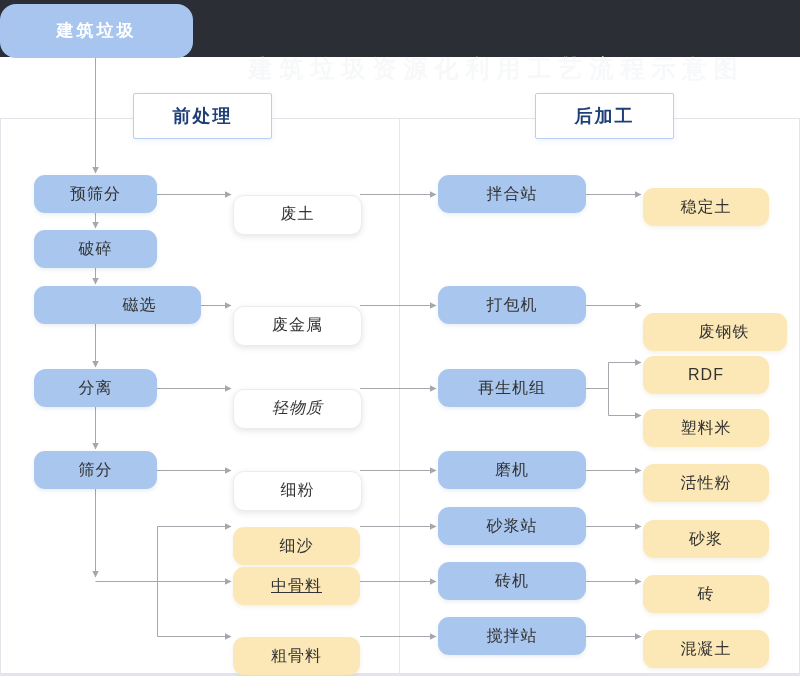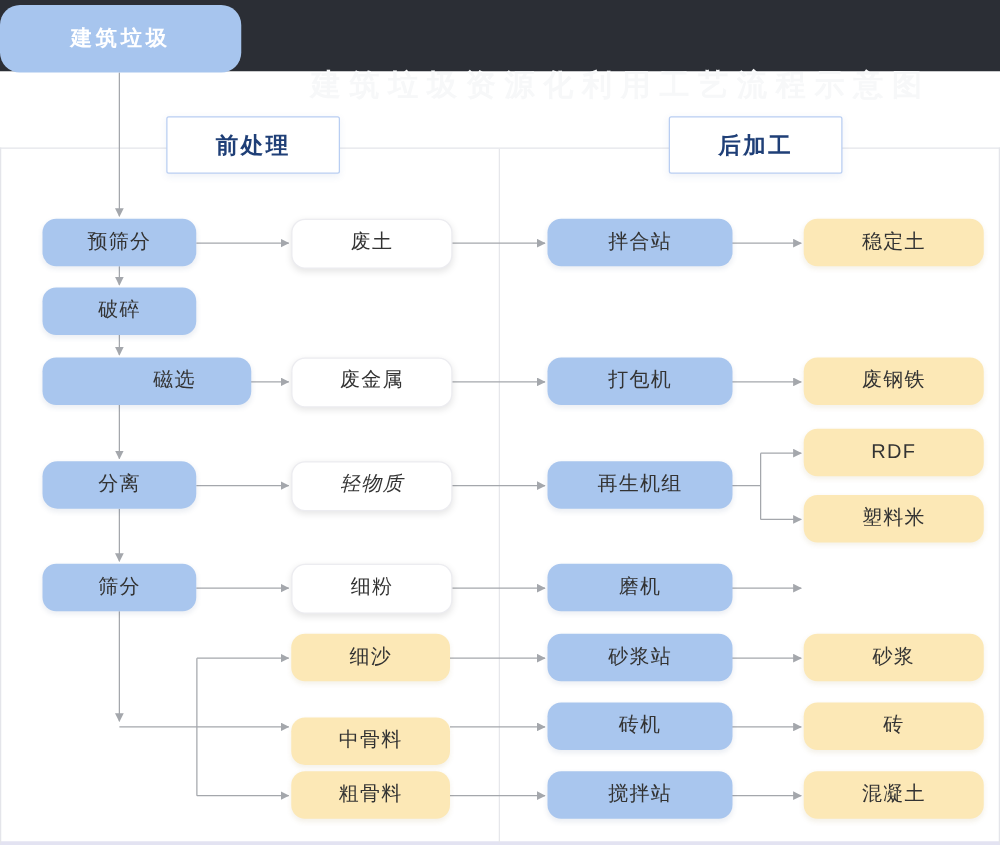--- a/index.html
+++ b/index.html
@@ -38,23 +38,23 @@
   }
   
   .node{
     position:absolute;height:38px;line-height:38px;text-align:center;border-radius:11px;
     font-size:16px;font-weight:500;color:var(--box-text,#333);letter-spacing:1px;white-space:nowrap;
   }
   .node.blue{background:var(--box-blue,#a9c6ee);box-shadow:0 2px 4px rgba(60,90,140,.10);}
   .node.yellow{background:var(--box-yellow,#fce8b6);box-shadow:0 2px 4px rgba(150,120,40,.10);}
   .node.white{background:var(--box-white,#fff);border:1px solid #ececf0;line-height:36px;box-shadow:0 2px 6px rgba(0,0,0,.10);}
   .c1{left:34px;width:123px;}
-  .c2{left:233px;width:127px;}
+  .c2{left:233px;width:127px;margin-top:20px;}
   .c3{left:438px;width:148px;}
-  .c4{left:643px;width:144px;}
+  .c4{left:643px;width:126px;margin-top:13px;}
 </style>
 </head>
 <body>
 
 <div class="page">
 
   <div class="flow-frame"></div>
   <div class="section-divider"></div>
 
   <svg class="connectors" width="800" height="676" viewBox="0 0 800 676">
@@ -114,32 +114,33 @@
   <div class="node blue c1" style="top:230px;">破碎</div>
   <div class="node blue c1" style="top:286px;padding-left:44px;">磁选</div>
   <div class="node blue c1" style="top:369px;border-radius:12px;">分离</div>
   <div class="node blue c1" style="top:451px;">筛分</div>
 
   <div class="node white c2" style="top:175px;">废土</div>
   <div class="node white c2" style="top:286px;">废金属</div>
   <div class="node white c2" style="top:369px;font-style:italic;">轻物质</div>
   <div class="node white c2" style="top:451px;">细粉</div>
   <div class="node yellow c2" style="top:507px;">细沙</div>
-  <div class="node yellow c2" style="top:574px;">中骨料</div>
+  <div class="node yellow c2" style="top:547px;text-decoration:underline;">中骨料</div>
   <div class="node yellow c2" style="top:617px;">粗骨料</div>
 
   <div class="node blue c3" style="top:175px;">拌合站</div>
   <div class="node blue c3" style="top:286px;">打包机</div>
   <div class="node blue c3" style="top:369px;">再生机组</div>
   <div class="node blue c3" style="top:451px;">磨机</div>
   <div class="node blue c3" style="top:507px;">砂浆站</div>
   <div class="node blue c3" style="top:562px;">砖机</div>
   <div class="node blue c3" style="top:617px;">搅拌站</div>
 
   <div class="node yellow c4" style="top:175px;">稳定土</div>
-  <div class="node yellow c4" style="top:286px;">废钢铁</div>
+  <div class="node yellow c4" style="top:300px;padding-left:18px;">废钢铁</div>
   <div class="node yellow c4" style="top:343px;">RDF</div>
   <div class="node yellow c4" style="top:396px;">塑料米</div>
+  <div class="node yellow c4" style="top:451px;">活性粉</div>
   <div class="node yellow c4" style="top:507px;">砂浆</div>
   <div class="node yellow c4" style="top:562px;">砖</div>
   <div class="node yellow c4" style="top:617px;">混凝土</div>
 
 </div>
 
 </body></html>

